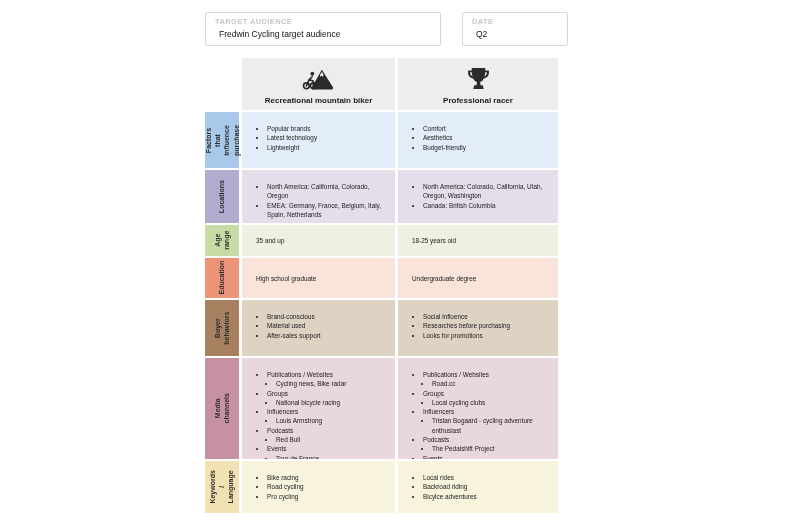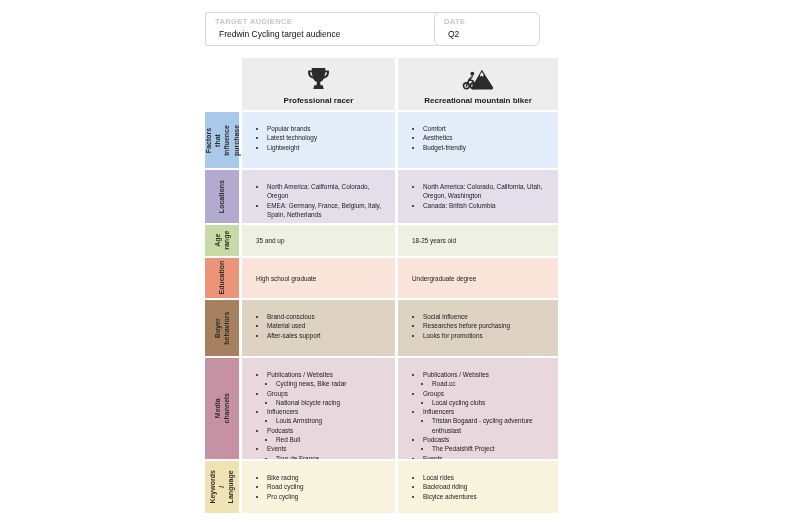--- a/index.html
+++ b/index.html
@@ -4,21 +4,21 @@
 <style>
   * { margin: 0; padding: 0; box-sizing: border-box; }
   html, body { width: 800px; height: 524px; background: #ffffff; overflow: hidden;
     font-family: "Liberation Sans", sans-serif; }
   .page { position: relative; width: 800px; height: 524px; background: #ffffff; }
 
   
   .field-box { position: absolute; top: 12px; height: 34px; background: #ffffff;
     border: 1px solid #d8d8d8; border-radius: 2px; padding: 4px 8px 2px 9px; }
   .field-box.ta { left: 205px; width: 236px; }
-  .field-box.dt { left: 434px; width: 106px; border-radius: 6px; }
+  .field-box.dt { left: 462px; width: 106px; }
   .field-label { font-size: 7.5px; font-weight: bold; color: #c7c7c7; letter-spacing: .4px; }
   .field-value { font-size: 8.5px; font-weight: normal; color: #111; margin-top: 3px; padding-left: 4px; }
 
   
   .matrix { position: absolute; left: 205px; top: 58px; display: grid;
     grid-template-columns: 34px 153px 160px;
     grid-template-rows: 52px 56px 53px 31px 40px 56px 101px 52px;
     column-gap: 3px; row-gap: 2px; }
   .corner { background: transparent; }
   .col-header { background: #ededed; display: flex; flex-direction: column;
@@ -48,39 +48,39 @@
 
   <div class="field-box dt">
     <div class="field-label">DATE</div>
     <div class="field-value">Q2</div>
   </div>
 
   <div class="matrix" id="matrix">
       <div class="corner"></div>
       <div class="col-header" style="background: rgb(237, 237, 237);">
         <div class="icon-wrap">
-          <svg width="25" height="23" viewBox="0 0 24 22">
-            <path fill="#2b2b2b" d="M5.5 1h13v2.2H22v2.6c0 2.7-2.1 4.9-4.8 5.1a6.6 6.6 0 0 1-3.6 3.4l.3 3.2h2.2l.9 3.5H7l.9-3.5h2.2l.3-3.2a6.6 6.6 0 0 1-3.6-3.4C4.1 10.7 2 8.5 2 5.8V3.2h3.5V1zM4 5v.8c0 1.5 1 2.8 2.4 3.2C5.9 7.9 5.6 6.7 5.5 5.4V5H4zm16 0h-1.5v.4c-.1 1.3-.4 2.5-.9 3.6C19 8.6 20 7.3 20 5.8V5z"></path>
-          </svg>
-        </div>
-        <div class="col-label">Professional racer</div>
-      </div>
-      <div class="col-header" style="background: rgb(237, 237, 237);">
-        <div class="icon-wrap">
           <svg width="33" height="25" viewBox="0 0 34 26">
             <path fill="#2b2b2b" d="M20.5 3.8 31.9 21.9a1.7 1.7 0 0 1-1.4 2.6H11.6a1.7 1.7 0 0 1-1.4-2.6z"></path>
             <path fill="#ffffff" d="m18.6 9.3 1.9-3 1.9 3-1.3 1.8-1.2-1.1-1.3 1.1z"></path>
             <circle cx="4.4" cy="20.6" r="3" fill="none" stroke="#2b2b2b" stroke-width="1.7"></circle>
             <circle cx="11.6" cy="20.6" r="3" fill="none" stroke="#2b2b2b" stroke-width="1.7"></circle>
             <circle cx="10.6" cy="8.1" r="2" fill="#2b2b2b"></circle>
             <path fill="none" stroke="#2b2b2b" stroke-width="1.7" stroke-linecap="round" stroke-linejoin="round" d="M4.4 20.6 7.4 14l4 1.6.2 5M7.4 14l3-2.8"></path>
           </svg>
         </div>
         <div class="col-label">Recreational mountain biker</div>
       </div>
+      <div class="col-header" style="background: rgb(237, 237, 237);">
+        <div class="icon-wrap">
+          <svg width="25" height="23" viewBox="0 0 24 22">
+            <path fill="#2b2b2b" d="M5.5 1h13v2.2H22v2.6c0 2.7-2.1 4.9-4.8 5.1a6.6 6.6 0 0 1-3.6 3.4l.3 3.2h2.2l.9 3.5H7l.9-3.5h2.2l.3-3.2a6.6 6.6 0 0 1-3.6-3.4C4.1 10.7 2 8.5 2 5.8V3.2h3.5V1zM4 5v.8c0 1.5 1 2.8 2.4 3.2C5.9 7.9 5.6 6.7 5.5 5.4V5H4zm16 0h-1.5v.4c-.1 1.3-.4 2.5-.9 3.6C19 8.6 20 7.3 20 5.8V5z"></path>
+          </svg>
+        </div>
+        <div class="col-label">Professional racer</div>
+      </div>
       <div class="row-label" style="background: rgb(169, 201, 234);">
         <span style="width: 52px;">Factors that influence purchase</span>
       </div>
       <div class="cell list" style="background: rgb(226, 237, 249);">
         <ul>
           <li>Popular brands</li>
           <li>Latest technology</li>
           <li>Lightweight</li>
         </ul>
       </div>

